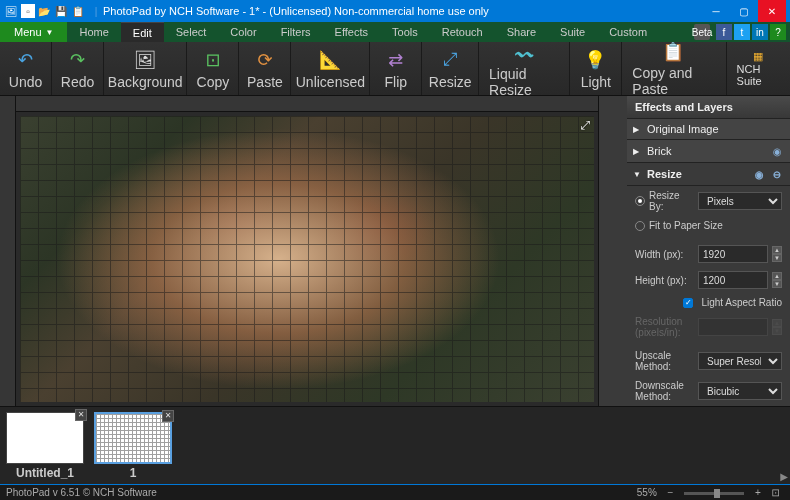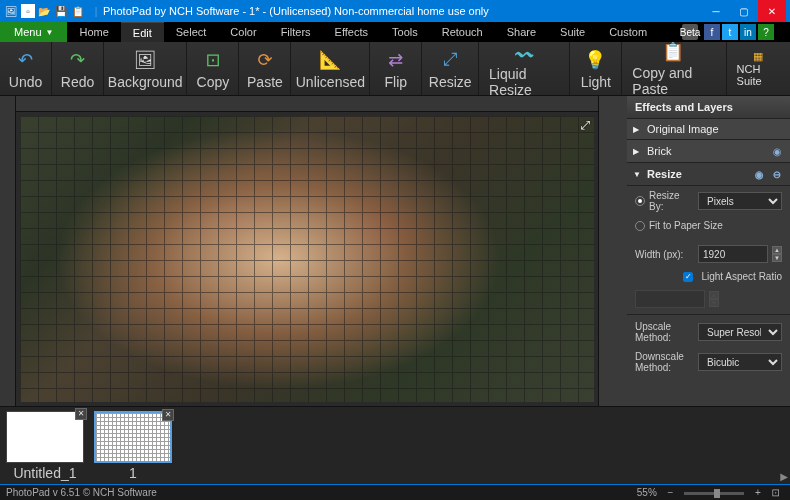--- a/index.html
+++ b/index.html
@@ -8,26 +8,26 @@
 
 .titlebar { height: 22px; background: #0078d7; display: flex; align-items: center; padding: 0 4px; color: #fff; }
 .titlebar .qat { display: flex; gap: 3px; align-items: center; }
 .titlebar .qat span { width: 14px; height: 14px; display: inline-flex; align-items: center; justify-content: center; font-size: 10px; }
 .titlebar .title { font-size: 11px; flex: 1; }
 .titlebar .wbtns { display: flex; }
 .titlebar .wbtns span { width: 28px; height: 22px; display: flex; align-items: center; justify-content: center; font-size: 10px; cursor: pointer; }
 .titlebar .wbtns span:last-child { background: #e81123; }
 
 
-.menubar { height: 20px; background: #000000; display: flex; align-items: stretch; }
+.menubar { height: 20px; background: #14532d; display: flex; align-items: stretch; }
 .menubtn { background: #1e8a1e; color: #fff; padding: 0 14px; display: flex; align-items: center; gap: 4px; font-size: 11px; cursor: pointer; }
 .menutab { padding: 0 12px; display: flex; align-items: center; color: #ccc; font-size: 11px; cursor: pointer; }
 .menutab.active { background: #2a2a2a; color: #fff; border-top: 1px solid #444; }
 .menubar .spacer { flex: 1; }
-.menubar .right { display: flex; align-items: center; gap: 2px; padding-right: 16px; }
+.menubar .right { display: flex; align-items: center; gap: 2px; padding-right: 4px; }
 .menubar .right span { width: 16px; height: 16px; display: inline-flex; align-items: center; justify-content: center; font-size: 10px; }
 .beta { background: #555; color: #fff; padding: 1px 4px; font-size: 9px; border-radius: 2px; margin-right: 4px; }
 
 
 .ribbon { height: 54px; background: linear-gradient(#323232,#282828); display: flex; border-bottom: 1px solid #111; }
 .rbtn { display: flex; flex-direction: column; align-items: center; justify-content: center; padding: 0 10px; min-width: 52px; cursor: pointer; border-right: 1px solid #1a1a1a; }
 .rbtn .ico { width: 24px; height: 24px; display: flex; align-items: center; justify-content: center; font-size: 18px; }
 .rbtn .lbl { font-size: 14px; color: #ccc; margin-top: 2px; }
 .rbtn.wide { min-width: 90px; }
 .ribbon .rspacer { flex: 1; }
@@ -64,21 +64,21 @@
 .chk.on { background: #0078d7; border-color: #0078d7; }
 .chk.on::after { content: "✓"; color: #fff; font-size: 8px; }
 .divider { height: 1px; background: #222; margin: 2px 0; }
 
 
 .thumbs { height: 78px; background: #252525; border-top: 1px solid #111; display: flex; align-items: center; padding: 4px; gap: 6px; position: relative; }
 .thumb { width: 82px; display: flex; flex-direction: column; align-items: center; }
 .thumb .img { width: 78px; height: 52px; background: #fff; position: relative; border: 1px solid #444; }
 .thumb.sel .img { border: 2px solid #5aa0e0; }
 .thumb .close { position: absolute; top: -4px; right: -4px; width: 12px; height: 12px; background: #444; border: 1px solid #666; display: flex; align-items: center; justify-content: center; font-size: 8px; cursor: pointer; }
-.thumb .name { font-size: 14px; color: #ccc; margin-top: 2px; }
+.thumb .name { font-size: 12px; color: #ccc; margin-top: 2px; font-weight: bold; }
 .thumbs .sb { position: absolute; bottom: 2px; right: 2px; cursor: pointer; font-size: 10px; color: #888; }
 
 
 .status { height: 16px; background: #1a1a1a; border-top: 1px solid #0078d7; display: flex; align-items: center; padding: 0 6px; font-size: 10px; color: #aaa; }
 .status .spacer { flex: 1; }
 .status .zctl span { margin: 0 4px; cursor: pointer; }
 .zslider { width: 60px; height: 3px; background: #555; position: relative; display: inline-block; vertical-align: middle; margin: 0 4px; }
 .zslider::after { content: ""; position: absolute; left: 30px; top: -3px; width: 6px; height: 9px; background: #888; }
 
 
@@ -255,25 +255,34 @@
         <label>Fit to Paper Size</label>
       </div>
     <div class="prop" style="margin-top:6px">
         <label>Width (px):</label>
         <input type="text" value="1920" style="">
         <div class="spin">
           <span>▲</span>
           <span>▼</span>
         </div>
       </div>
+    <div class="prop">
+        <label>Height (px):</label>
+        <input type="text" value="1200" style="">
+        <div class="spin">
+          <span>▲</span>
+          <span>▼</span>
+        </div>
+      </div>
     <div class="prop" style="justify-content:flex-end">
         <span class="chk on"></span>
         <span style="margin-left:4px">Light Aspect Ratio</span>
       </div>
     <div class="prop dim">
+        <label>Resolution (pixels/in):</label>
         <input type="text" disabled="" style="opacity: 0.4;">
         <div class="spin" style="opacity:0.4">
           <span>▲</span>
           <span>▼</span>
         </div>
       </div>
     <div class="divider"></div>
     <div class="prop">
         <label>Upscale Method:</label>
         <select><option>Super Resolution</option></select>

